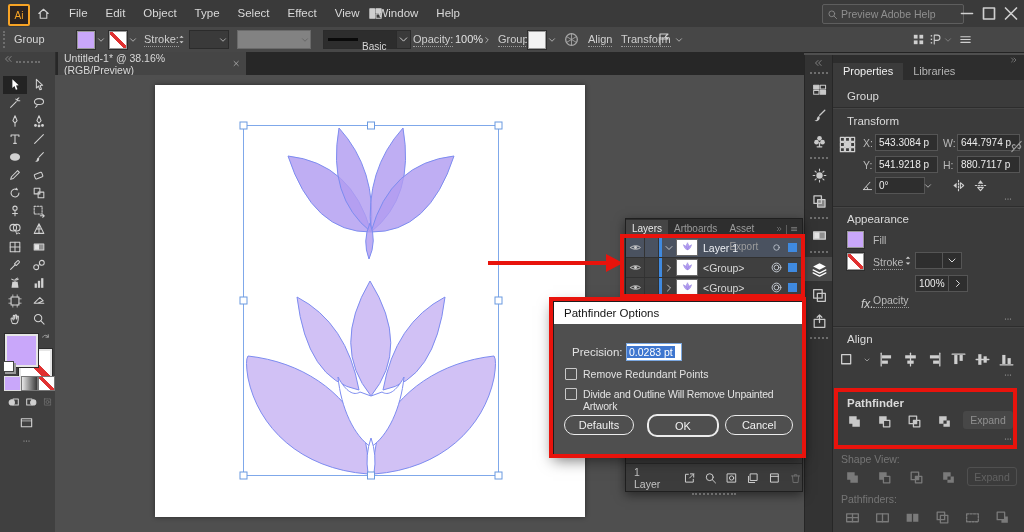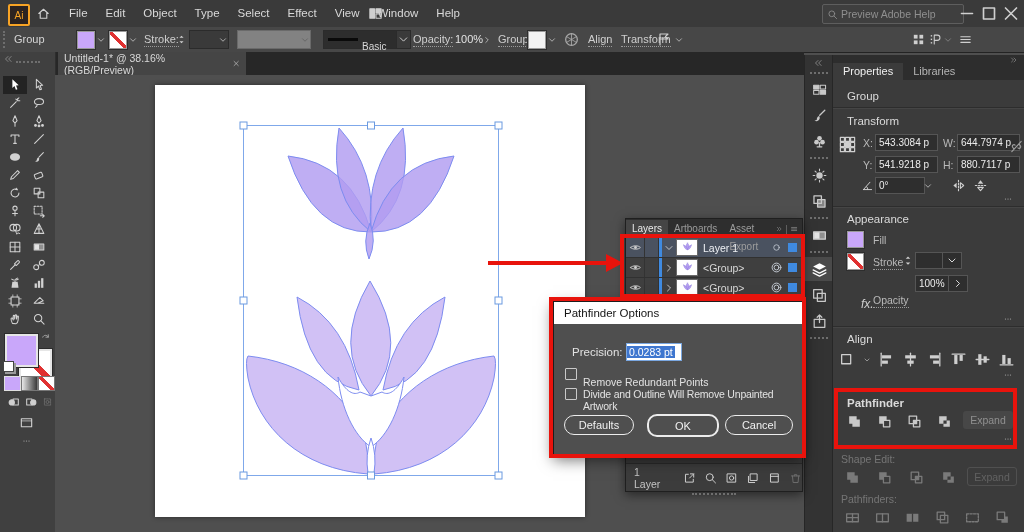--- a/index.html
+++ b/index.html
@@ -819,21 +819,21 @@
         <svg viewBox="0 0 16 16" fill="none" stroke="currentColor" stroke-width="1.2" stroke-linecap="round" stroke-linejoin="round">
           <g fill="currentColor" stroke="none">
             <circle cx="3" cy="8" r="1.2"></circle>
             <circle cx="8" cy="8" r="1.2"></circle>
             <circle cx="13" cy="8" r="1.2"></circle>
           </g>
         </svg>
       </div>
 
     <div id="dim-section" class="abs" style="left:0;top:394px;width:192px;height:83px;">
-      <div class="abs lbl" style="left:8px;top:4px;">Shape Edit:</div>
+      <div class="abs lbl" style="left:8px;top:4px;">Shape View:</div>
       <div class="abs row" style="left:10px;top:20px;gap:13px;">
         <span class="ico pficon">
             <svg viewBox="0 0 16 16" fill="none" stroke="currentColor" stroke-width="1.2" stroke-linecap="round" stroke-linejoin="round">
               <path d="M3 3 H10 V6 H13 V13 H6 V10 H3 Z" fill="currentColor" stroke="none"></path>
             </svg>
           </span>
         <span class="ico pficon">
             <svg viewBox="0 0 16 16" fill="none" stroke="currentColor" stroke-width="1.2" stroke-linecap="round" stroke-linejoin="round">
               <path d="M3 3 H10 V7 H7 V10 H3 Z" fill="currentColor" stroke="none"></path>
               <rect x="7" y="7" width="6" height="6"></rect>
@@ -1061,21 +1061,21 @@
 
   <div id="dialog" class="abs">
     <div id="dialog-title">
       <span>Pathfinder Options</span>
     </div>
     <span class="abs" style="left:18px;top:44px;font-size:11.5px;color:#e2e2e2;text-align:center;">Precision:</span>
     <div class="abs" style="left:72px;top:41px;width:54px;height:16px;background:#fff;border:1px solid #7aa7e0;display:flex;align-items:center;">
       <span class="sel-text">0.0283 pt</span>
     </div>
     <div class="abs cb" style="left:11px;top:66px;"></div>
-    <span class="abs" style="left:29px;top:74px;font-size:10.5px;color:#e2e2e2;text-align:right;">Remove Redundant Points</span>
+    <span class="abs" style="left:29px;top:66px;font-size:10.5px;color:#e2e2e2;text-align:right;">Remove Redundant Points</span>
     <div class="abs cb" style="left:11px;top:86px;"></div>
     <span class="abs" style="left:29px;top:86px;font-size:10.5px;letter-spacing:-0.2px;color:#e2e2e2;">Divide and Outline Will Remove Unpainted Artwork</span>
     <div class="abs pill" style="left:10px;top:113px;width:68px;">Defaults</div>
     <div class="abs pill" style="left:93px;top:112px;width:68px;height:19px;border-width:2px;">OK</div>
     <div class="abs pill" style="left:171px;top:113px;width:66px;">Cancel</div>
   </div>
 
   <div class="abs" style="left:488px;top:261px;width:120px;height:4px;background:#e8130c;z-index:30;pointer-events:none;"></div>
   <div class="abs" style="left:606px;top:254px;width:0;height:0;border-left:17px solid #e8130c;border-top:9px solid transparent;border-bottom:9px solid transparent;z-index:30;pointer-events:none;"></div>
   <div class="abs ann" style="left:620px;top:234px;width:177px;height:56px;"></div>

